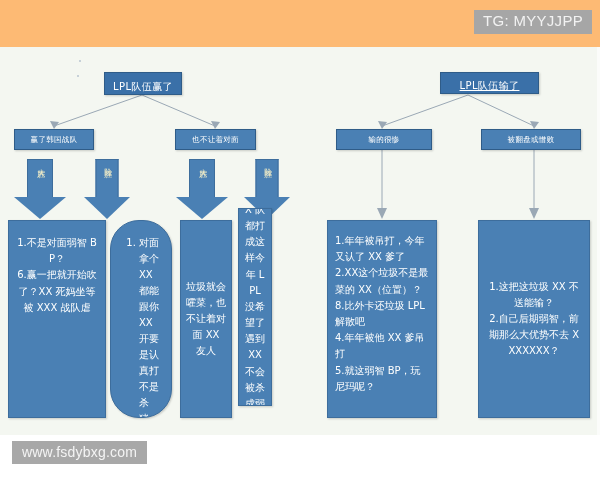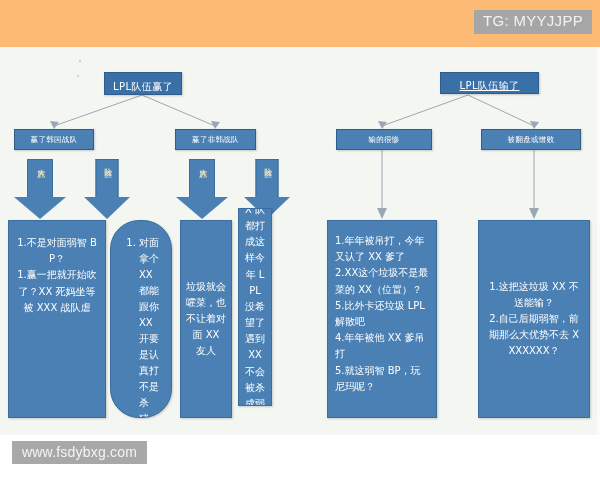--- a/index.html
+++ b/index.html
@@ -116,21 +116,21 @@
     <span>LPL队伍赢了</span>
   </div>
   <div class="node head" style="left:440px;top:25px;width:99px;height:22px;text-decoration:underline;">
     <span>LPL队伍输了</span>
   </div>
 
   <div class="node mid" style="left:14px;top:82px;width:80px;height:21px;">
     <span>赢了韩国战队</span>
   </div>
   <div class="node mid" style="left:175px;top:82px;width:81px;height:21px;">
-    <span>赢了非韩战队</span>
+    <span>也不让着对面</span>
   </div>
   <div class="node mid" style="left:336px;top:82px;width:96px;height:21px;">
     <span>输的很惨</span>
   </div>
   <div class="node mid" style="left:481px;top:82px;width:100px;height:21px;">
     <span>被翻盘或惜败</span>
   </div>
 
   <div class="fatarrow" style="left:14px;top:112px;width:52px;height:60px;">
     <div class="shaft" style="width:26px;height:40px;"></div>
@@ -151,42 +151,42 @@
   </div>
 
   <div class="fatarrow" style="left:244px;top:112px;width:46px;height:60px;">
     <div class="shaft" style="width:23px;height:40px;"></div>
     <div class="headtri" style="top:38px;border-width:22px 23px 0 23px;border-top-color:#4a80b4;"></div>
     <span class="alabel">险胜</span>
   </div>
 
   <div class="node body" style="left:8px;top:173px;width:98px;height:198px;">
     <p>1.不是对面弱智 BP？</p>
-    <p>1.赢一把就开始吹了？XX 死妈坐等被 XXX 战队虐</p>
+    <p>6.赢一把就开始吹了？XX 死妈坐等被 XXX 战队虐</p>
   </div>
 
   <div class="node body numbered" style="left:110px;top:173px;width:62px;height:198px;border-radius:29px;">
     <ol>
       <li>对面拿个 XX 都能跟你 XX 开要是认真打不是杀猪？</li>
       <li>不是对面 XX 送你能赢？</li>
     </ol>
   </div>
 
   <div class="node body" style="left:180px;top:173px;width:52px;height:198px;display:flex;align-items:center;justify-content:center;padding:6px 5px;">
     <p>垃圾就会嚯菜，也不让着对面 XX 友人</p>
   </div>
 
   <div class="node body" style="left:238px;top:161px;width:34px;height:198px;display:flex;align-items:center;justify-content:center;padding:6px 5px;">
     <p>跟 XX 队都打成这样今年 LPL 没希望了遇到 XX 不会被杀成弱智？</p>
   </div>
 
   <div class="node body" style="left:327px;top:173px;width:110px;height:198px;text-align:left;padding:12px 7px;">
     <p>1.年年被吊打，今年又认了 XX 爹了</p>
     <p>2.XX这个垃圾不是最菜的 XX（位置）？</p>
-    <p>5.比外卡还垃圾 LPL 解散吧</p>
+    <p>8.比外卡还垃圾 LPL 解散吧</p>
     <p>4.年年被他 XX 爹吊打</p>
     <p>5.就这弱智 BP，玩尼玛呢？</p>
   </div>
 
   <div class="node body" style="left:478px;top:173px;width:112px;height:198px;display:flex;flex-direction:column;justify-content:center;padding:6px 7px;">
     <p>1.这把这垃圾 XX 不送能输？</p>
     <p>2.自己后期弱智，前期那么大优势不去 XXXXXXX？</p>
   </div>
 
 </div>

